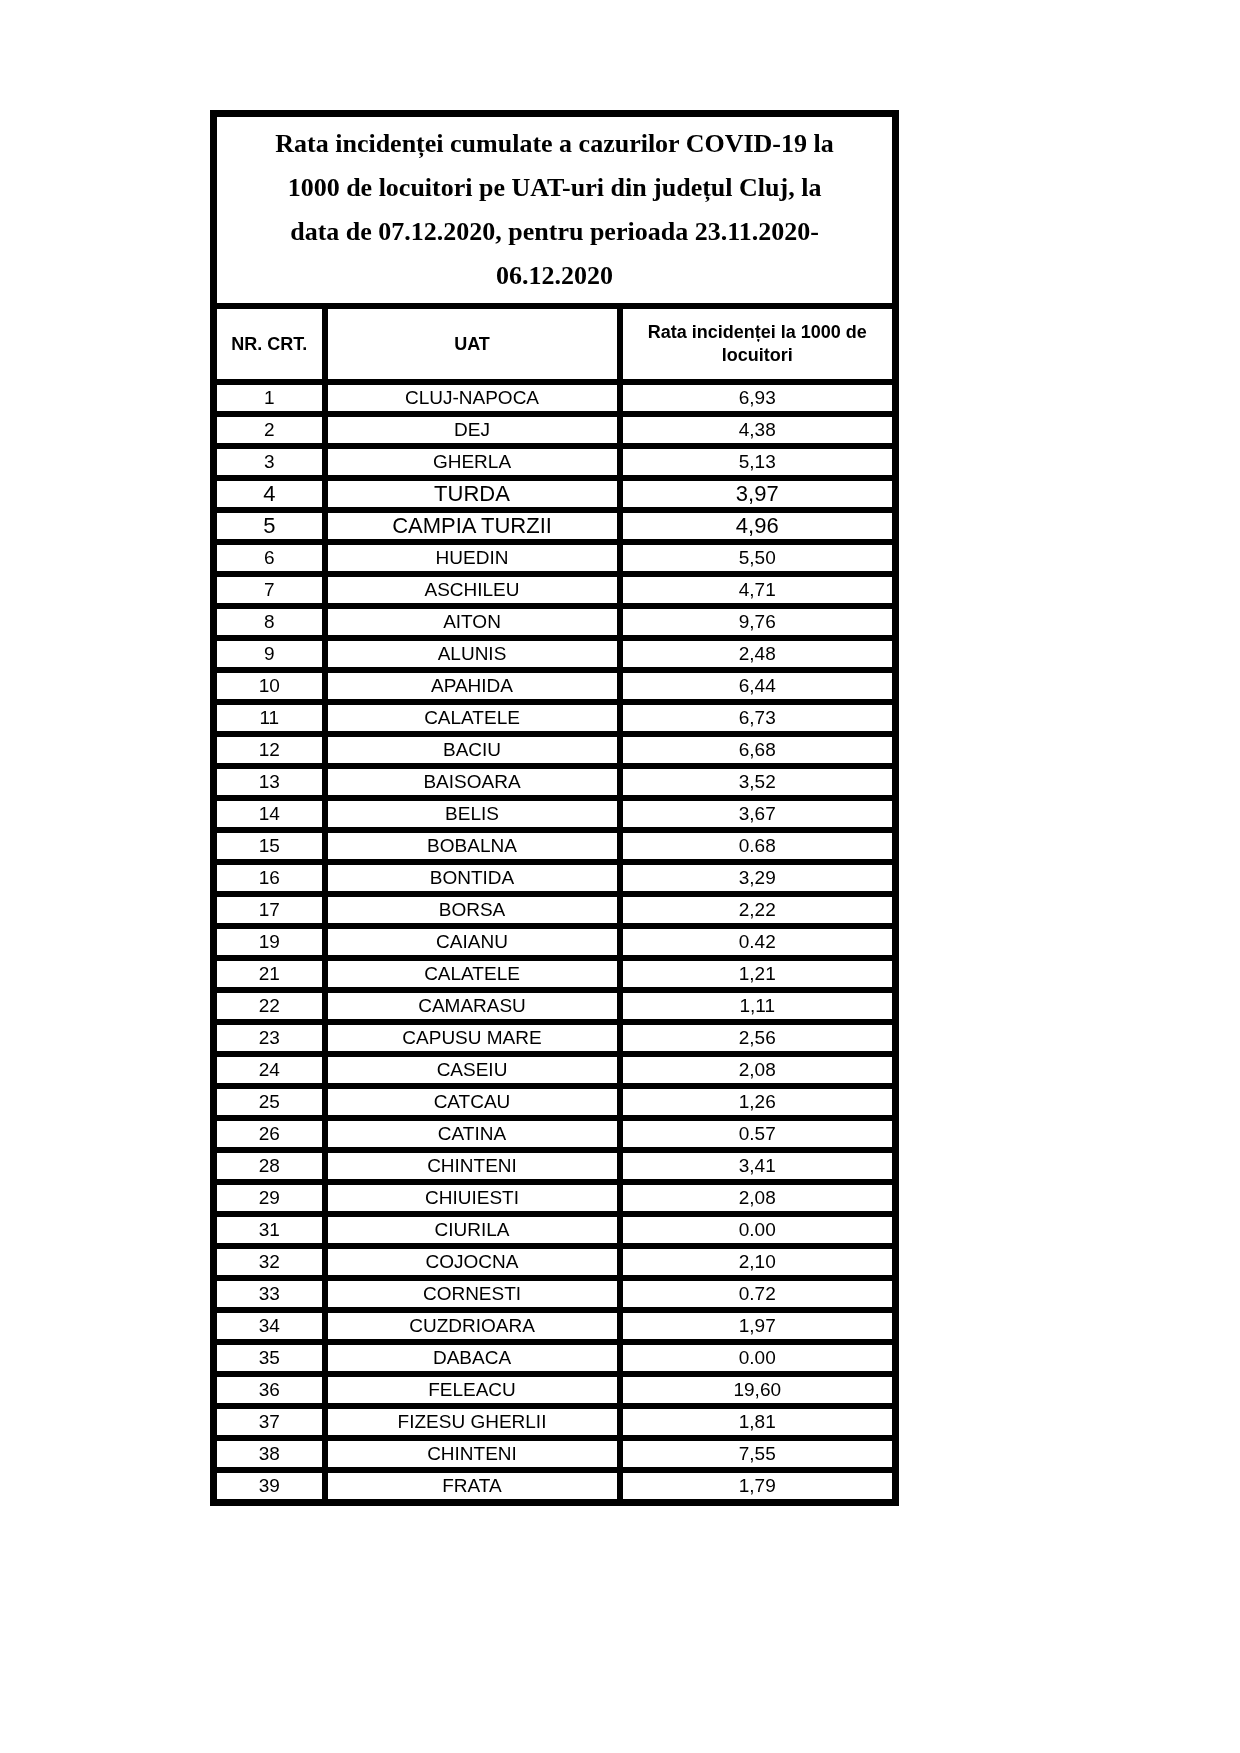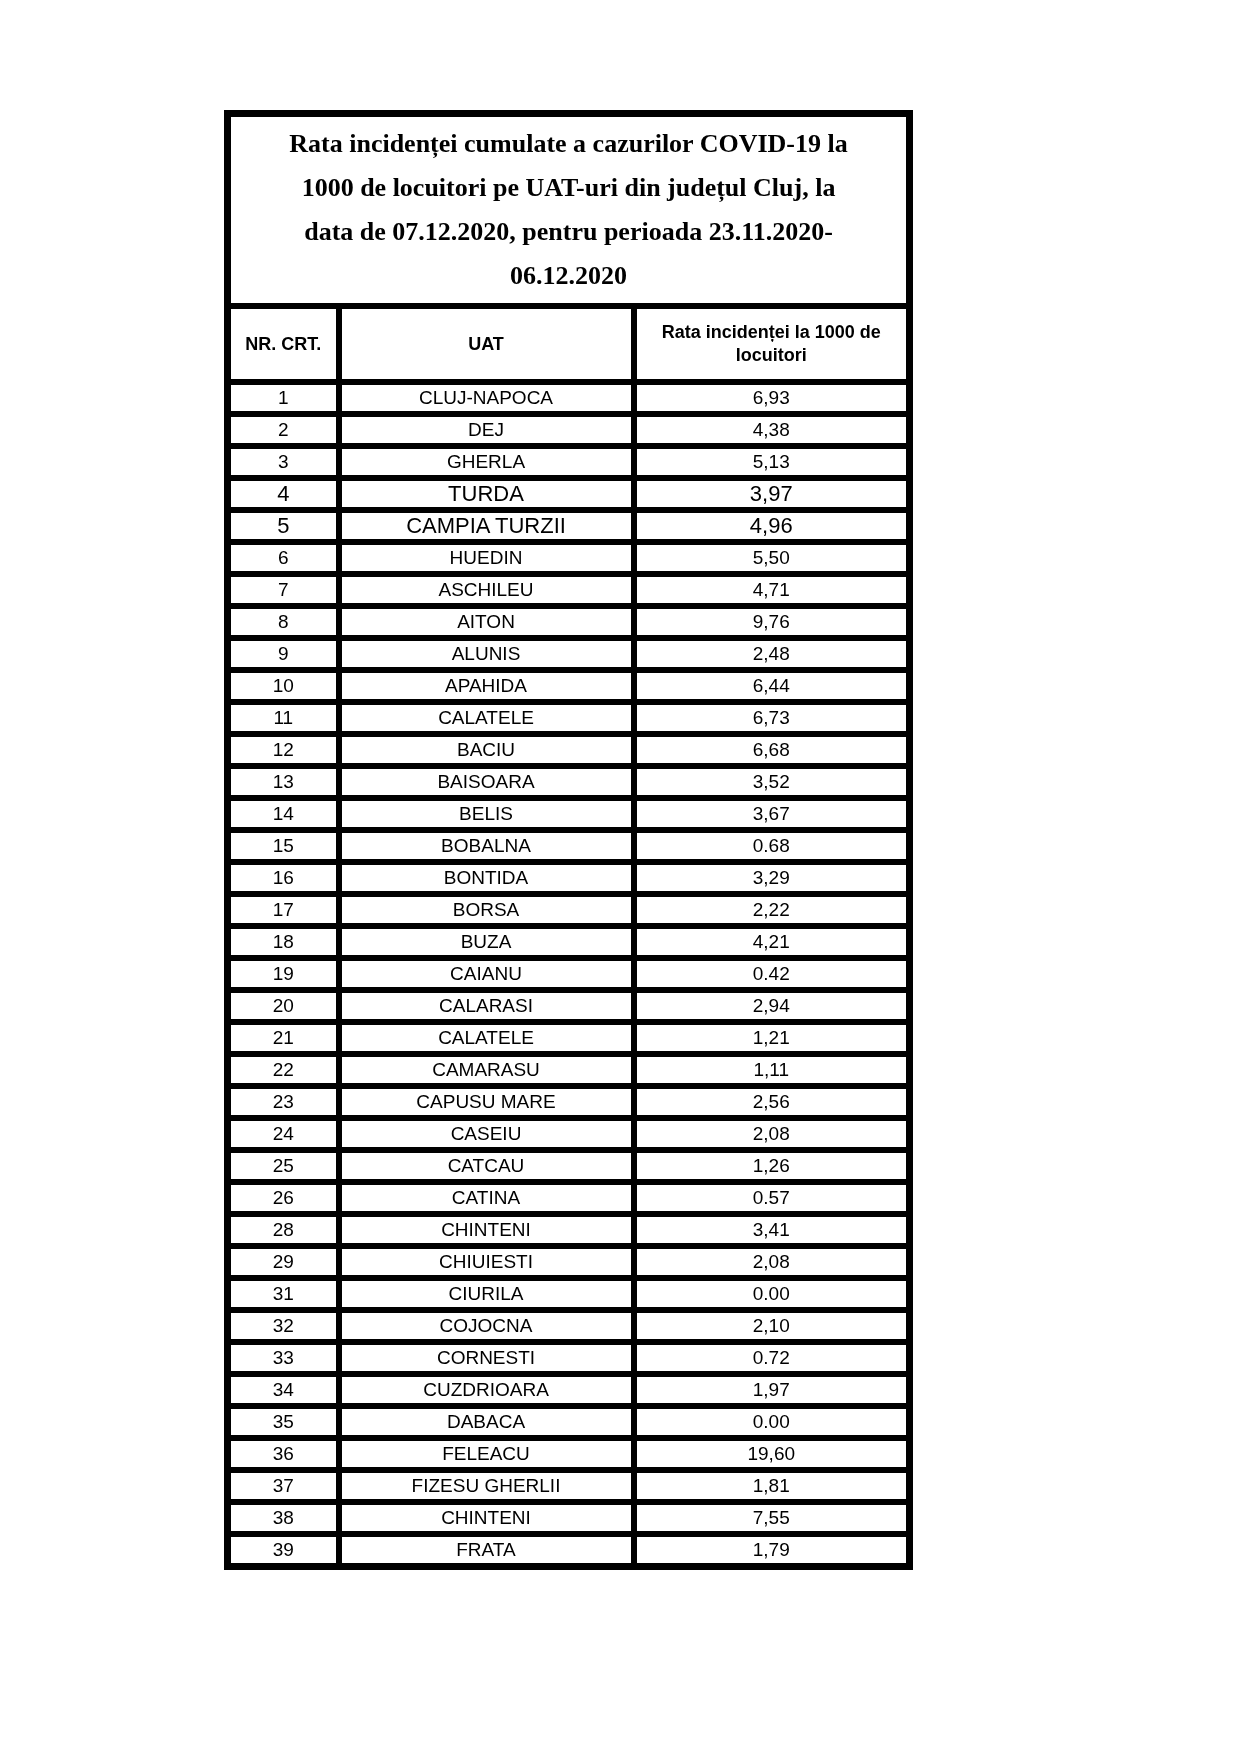--- a/index.html
+++ b/index.html
@@ -9,21 +9,21 @@
   }
   body {
     width: 1240px;
     height: 1753px;
     position: relative;
     font-family: "Liberation Sans", sans-serif;
     color: #000000;
   }
   .doc-wrap {
     position: absolute;
-    left: 224px;
+    left: 210px;
     top: 110px;
     width: 780px;
   }
   table.doc {
     width: 682px;
     border-collapse: collapse;
     table-layout: fixed;
     border: 7px solid #000000;
   }
   table.doc td, table.doc th {
@@ -175,33 +175,23 @@
     <td>16</td>
     <td>BONTIDA</td>
     <td>3,29</td>
   </tr>
         <tr class="data-row">
     <td>17</td>
     <td>BORSA</td>
     <td>2,22</td>
   </tr>
         <tr class="data-row">
-    <td>18</td>
-    <td>BUZA</td>
-    <td>4,21</td>
-  </tr>
-        <tr class="data-row">
     <td>19</td>
     <td>CAIANU</td>
     <td>0.42</td>
-  </tr>
-        <tr class="data-row">
-    <td>20</td>
-    <td>CALARASI</td>
-    <td>2,94</td>
   </tr>
         <tr class="data-row">
     <td>21</td>
     <td>CALATELE</td>
     <td>1,21</td>
   </tr>
         <tr class="data-row">
     <td>22</td>
     <td>CAMARASU</td>
     <td>1,11</td>

